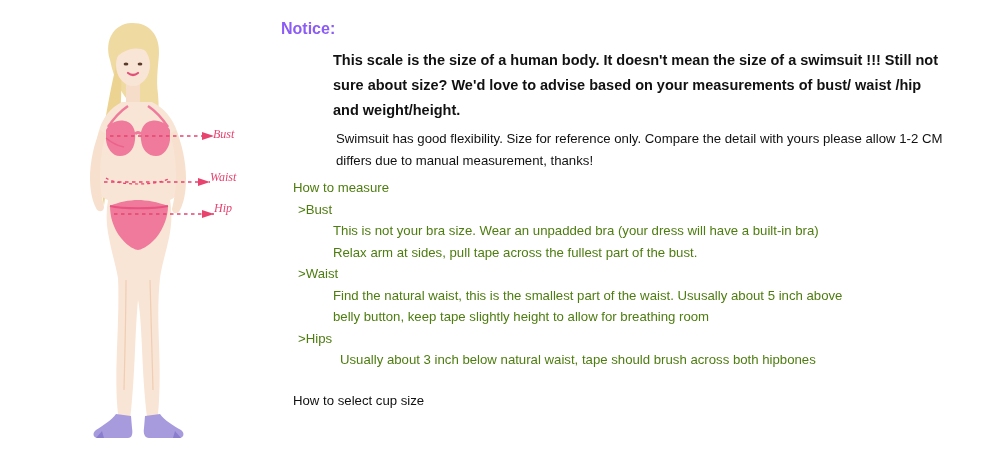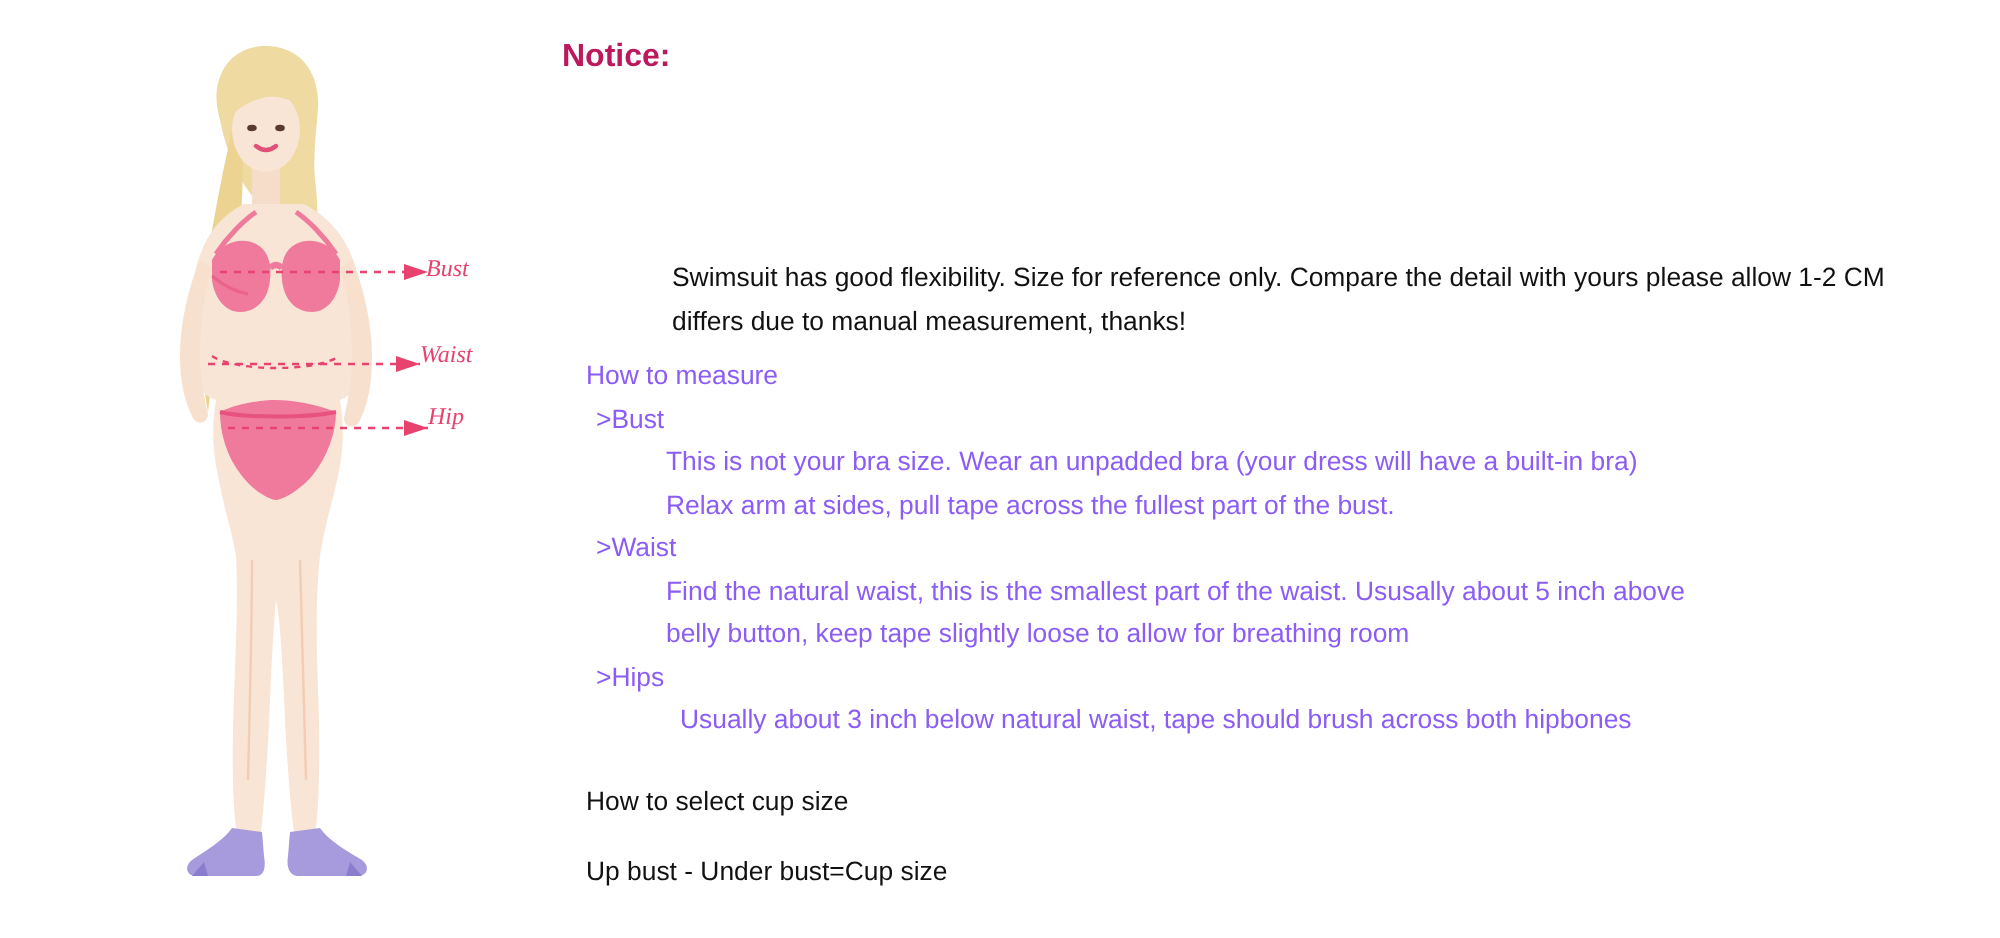--- a/index.html
+++ b/index.html
@@ -52,21 +52,21 @@
     top: 0;
     width: 715px;
     height: 469px;
   }
   .notice-title {
     position: absolute;
     left: 0px;
     top: 20px;
     font-size: 16px;
     font-weight: bold;
-    color: #be185d;
+    color: #8b5cf6;
   }
   .headline {
     position: absolute;
     left: 52px;
     top: 48px;
     width: 610px;
     font-size: 14.5px;
     font-weight: bold;
     line-height: 25px;
     color: #111111;
@@ -80,21 +80,21 @@
     line-height: 22px;
     color: #111111;
   }
   .howto {
     position: absolute;
     left: 12px;
     top: 177px;
     width: 700px;
     font-size: 13.2px;
     line-height: 21.5px;
-    color: #8b5cf6;
+    color: #4d7c0f;
   }
   .howto .head { margin: 0; }
   .howto .lvl1 { margin: 0; padding-left: 5px; }
   .howto .lvl2 { margin: 0; padding-left: 40px; }
   .howto .lvl2b { margin: 0; padding-left: 47px; }
   .cupsize {
     position: absolute;
     left: 12px;
     top: 377px;
     width: 700px;
@@ -204,40 +204,40 @@
 
     <span class="measure-label lbl-bust">Bust</span>
     <span class="measure-label lbl-waist">Waist</span>
     <span class="measure-label lbl-hip">Hip</span>
   </div>
 
   <div class="content">
 
     <div class="notice-title">Notice:</div>
 
+    <div class="headline">This scale is the size of a human body. It doesn't mean the size of a swimsuit !!! Still not sure about size?  We'd love to advise based on your measurements of bust/ waist /hip and weight/height.</div>
 
     <div class="flex-note">Swimsuit has good flexibility. Size for reference only. Compare the detail with yours please allow 1-2 CM differs due to manual measurement, thanks!</div>
 
     <div class="howto">
       <p class="head">How to measure</p>
 
       <p class="lvl1">&gt;Bust</p>
       <p class="lvl2">This is not your bra size. Wear an unpadded bra (your dress will have a built-in bra)</p>
       <p class="lvl2">Relax arm at sides, pull tape across the fullest part of the bust.</p>
 
       <p class="lvl1">&gt;Waist</p>
       <p class="lvl2">Find the natural waist, this is the smallest part of the waist. Ususally about 5 inch above</p>
-      <p class="lvl2">belly button, keep tape slightly loose to allow for breathing room</p>
+      <p class="lvl2">belly button, keep tape slightly height to allow for breathing room</p>
 
       <p class="lvl1">&gt;Hips</p>
       <p class="lvl2b">Usually about 3 inch below natural waist, tape should brush across both hipbones</p>
     </div>
 
     <div class="cupsize">
       <p class="head">How to select cup size</p>
-      <p class="head">Up bust - Under bust=Cup size</p>
       <p class="cup-row">
         
       </p>
     </div>
 
   </div>
 </div>
 
 </body></html>

